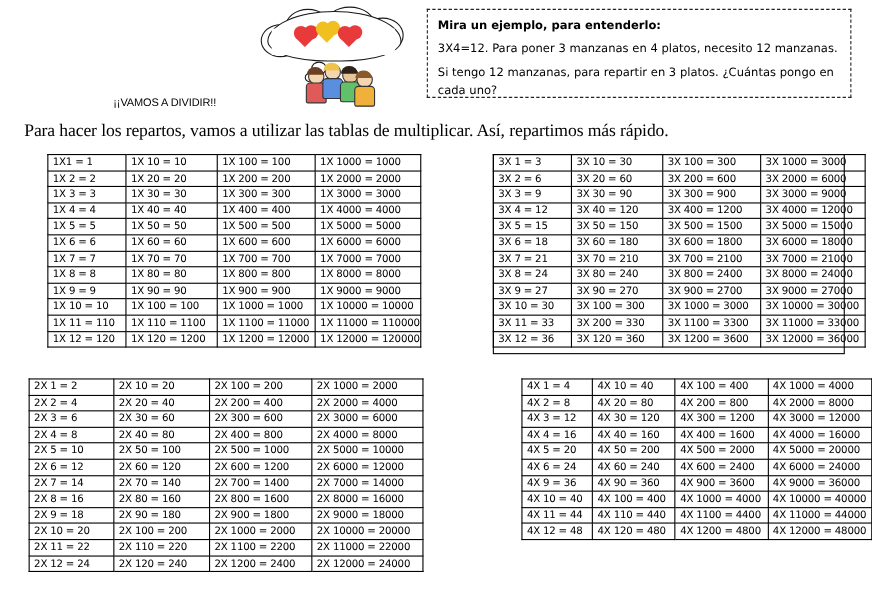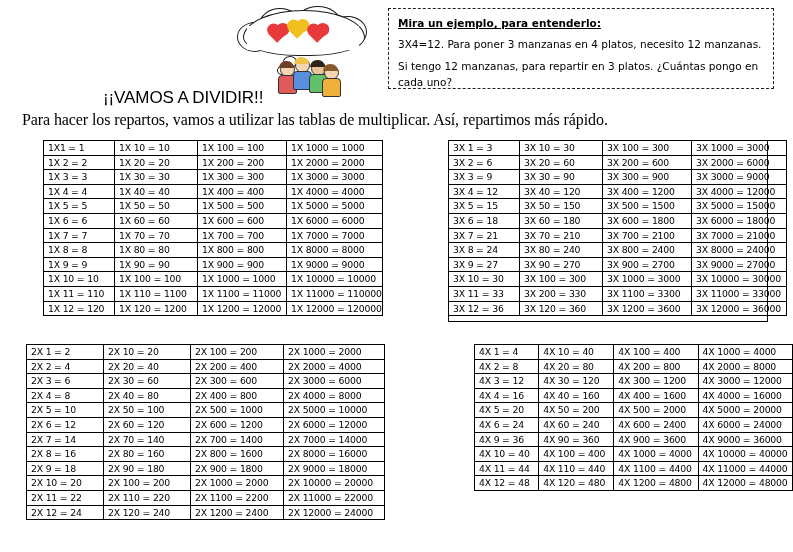--- a/index.html
+++ b/index.html
@@ -115,42 +115,41 @@
   .k2 { left: 15px; top: 0px; }
   .k3 { left: 31px; top: 3px; }
   .k4 { left: 44px; top: 7px; width: 15px; }
 
   
   #title {
     position: absolute;
     left: 103px;
     top: 88px;
     font-family: "Liberation Sans", sans-serif;
-    font-size: 17px;
+    font-size: 10px;
     letter-spacing: -0.1px;
     white-space: nowrap;
   }
 
   
   #example-box {
     position: absolute;
     left: 388px;
     top: 8px;
     width: 386px;
     height: 81px;
     border: 1.5px dashed #222;
     box-sizing: border-box;
     padding: 7px 9px 0 9px;
     font-family: "Comic Sans MS", "DejaVu Sans", sans-serif;
     font-size: 10.5px;
     line-height: 1.45;
   }
   #example-title {
     font-weight: bold;
-    text-decoration: underline;
     font-size: 10.5px;
     margin-bottom: 6px;
   }
   #example-box p { margin: 0 0 7px 0; }
 
   
   #intro-line {
     position: absolute;
     left: 22px;
     top: 111px;

